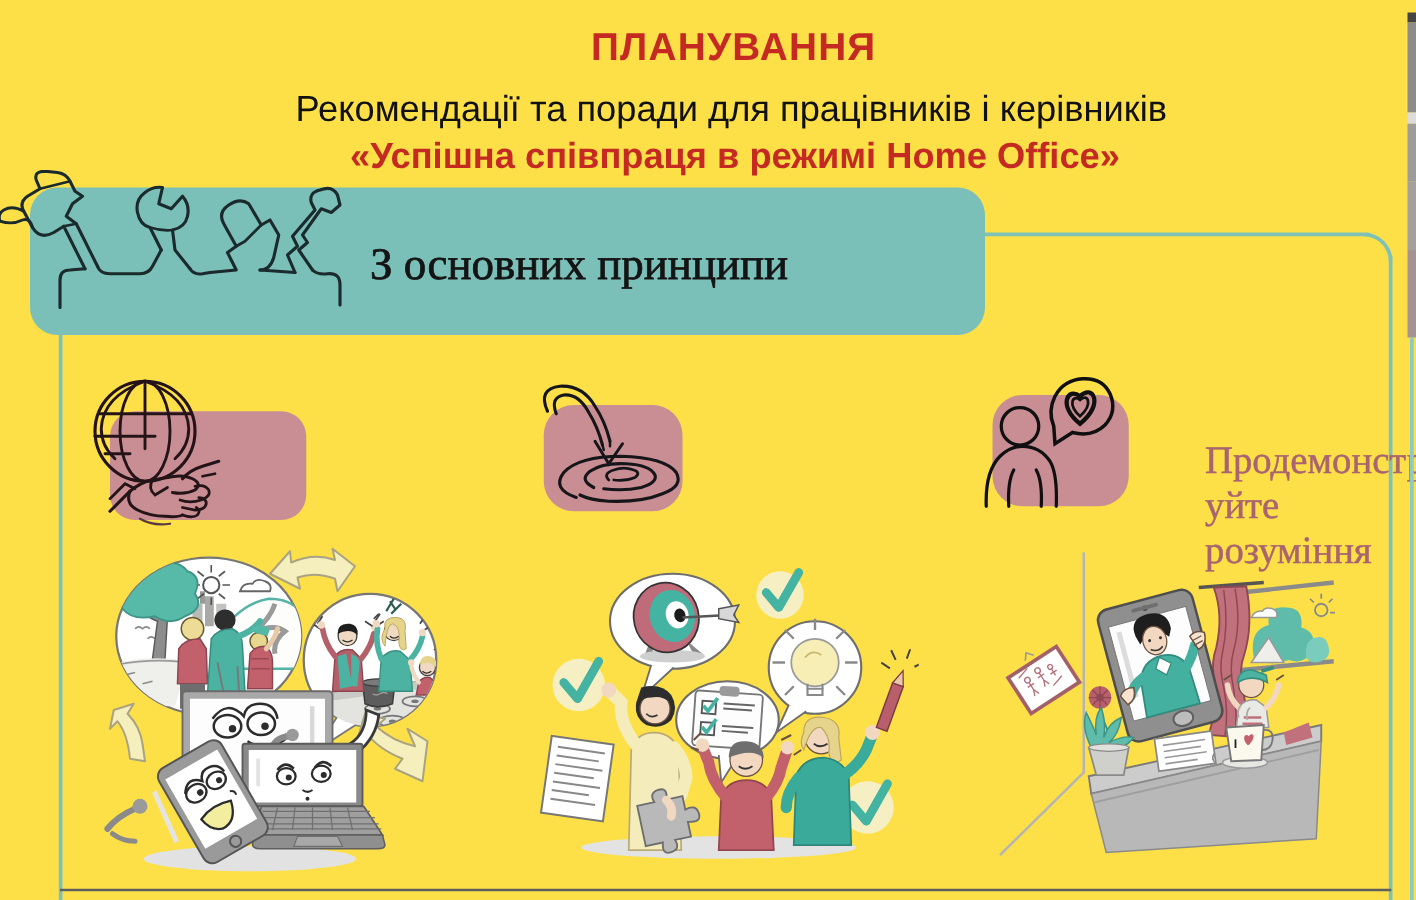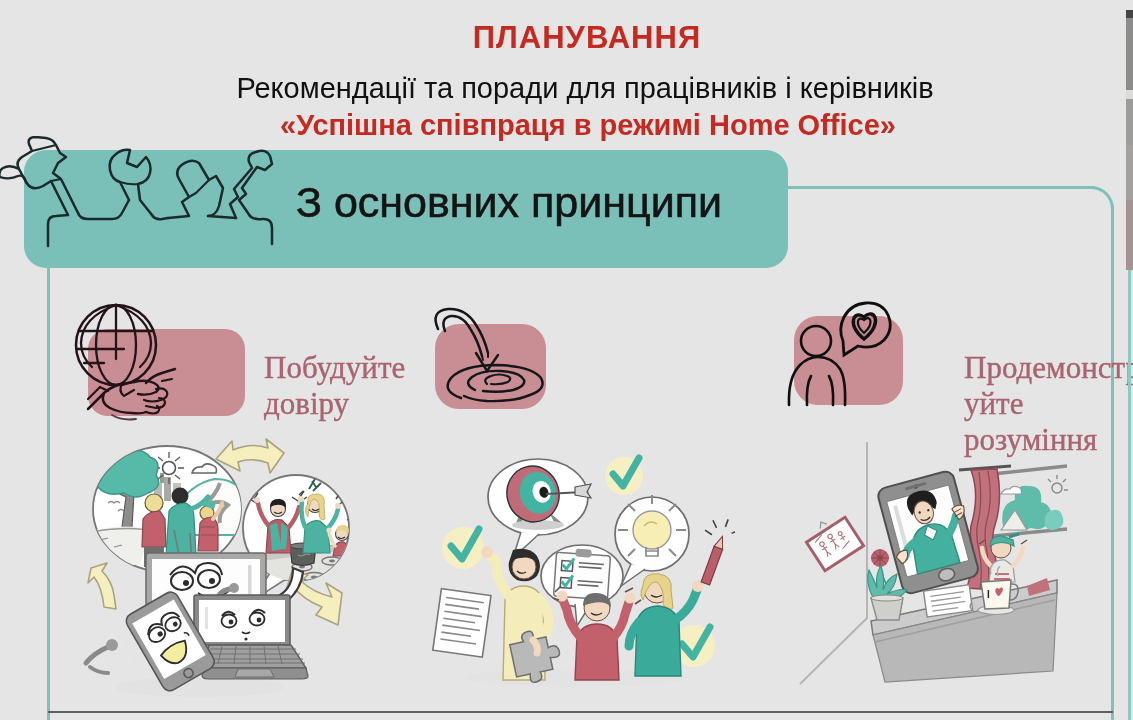--- a/index.html
+++ b/index.html
@@ -1,23 +1,23 @@
 <!DOCTYPE html>
 <html><head>
 <meta charset="utf-8">
 <style>
 html,body{margin:0;padding:0;}
 body{width:1133px;height:720px;overflow:hidden;background:#fff;font-family:"Liberation Sans",sans-serif;}
-#page{position:relative;width:1133px;height:720px;background:#e5e5e5;}
+#page{position:relative;width:1133px;height:720px;background:#fde047;}
 .abs{position:absolute;}
 #title{left:0;top:20px;width:1174px;text-align:center;font-size:31px;font-weight:bold;color:#c42a21;letter-spacing:1px;}
 #sub1{left:0;top:72px;width:1170px;text-align:center;font-size:29px;color:#111;}
 #sub2{left:0;top:109px;width:1176px;text-align:center;font-size:29px;font-weight:bold;color:#c42a21;}
 #banner{left:24px;top:150px;width:764px;height:118px;background:#7bc0b8;border-radius:22px;}
-#bannertext{left:296px;top:178px;font-family:Liberation Sans, sans-serif;font-size:43px;color:#141414;-webkit-text-stroke:0.6px #141414;}
+#bannertext{left:296px;top:190px;font-family:Liberation Serif, serif;font-size:36px;color:#141414;-webkit-text-stroke:0.6px #141414;}
 #leftline{left:47px;top:264px;width:3px;height:456px;background:#7fc1b9;}
 #rightline-h{left:788px;top:186px;width:307px;height:3px;background:#7fc1b9;}
 #rightline-v{left:1111px;top:205px;width:3px;height:515px;background:#7fc1b9;}
 #rightline-c{left:1091px;top:186px;width:23px;height:23px;border-top:3px solid #7fc1b9;border-right:3px solid #7fc1b9;border-top-right-radius:23px;box-sizing:border-box;}
 #bottomline{left:48px;top:711px;width:1065px;height:2px;background:#5f5f5f;}
 .card{background:#c88e94;border-radius:20px;}
 #card1{left:88px;top:329px;width:157px;height:87px;}
 #card2{left:435px;top:324px;width:111px;height:85px;border-radius:24px;}
 #card3{left:794px;top:316px;width:109px;height:89px;border-radius:24px;}
 .rose{font-family:"Liberation Serif",serif;font-size:31px;color:#a96470;line-height:36px;-webkit-text-stroke:0.4px #a96470;}
@@ -61,21 +61,20 @@
     <path d="M208,80 L236,82"></path>
 
     <path d="M236,82 L230,68 L238,61 L234,53 L252,32 L249,26 Q247,18 256,16 Q266,12 270,20 L272,28 L265,34 L257,31 L242,52 L246,58 L239,64 L250,80"></path>
 
     <path d="M250,80 Q254,84 262,83 Q272,82 272,92 L272,108"></path>
   </svg>
 
   <div class="abs card" id="card1"></div>
   <div class="abs card" id="card2"></div>
   <div class="abs card" id="card3"></div>
-  <div class="abs rose" id="t1">Побудуйте<br>довіру</div>
   <div class="abs rose" id="t3">Продемонстр<br>уйте<br>розуміння</div>
 
   <svg class="abs" id="icon1" style="left:60px;top:295px" width="230" height="130" viewBox="0 0 230 130" fill="none" stroke="#241418" stroke-width="2.3" stroke-linecap="round">
     <circle cx="56" cy="50" r="40" stroke-width="2.5"></circle>
     <ellipse cx="56" cy="50" rx="20" ry="40"></ellipse>
     <path d="M56,10 Q90,22 91,48 Q91,62 80,72"></path>
     <path d="M56,10 Q22,22 21,48 Q21,62 32,72"></path>
     <line x1="56" y1="10" x2="56" y2="64"></line>
     <line x1="19" y1="36" x2="93" y2="36"></line>
     <path d="M16,54 L64,54"></path>

